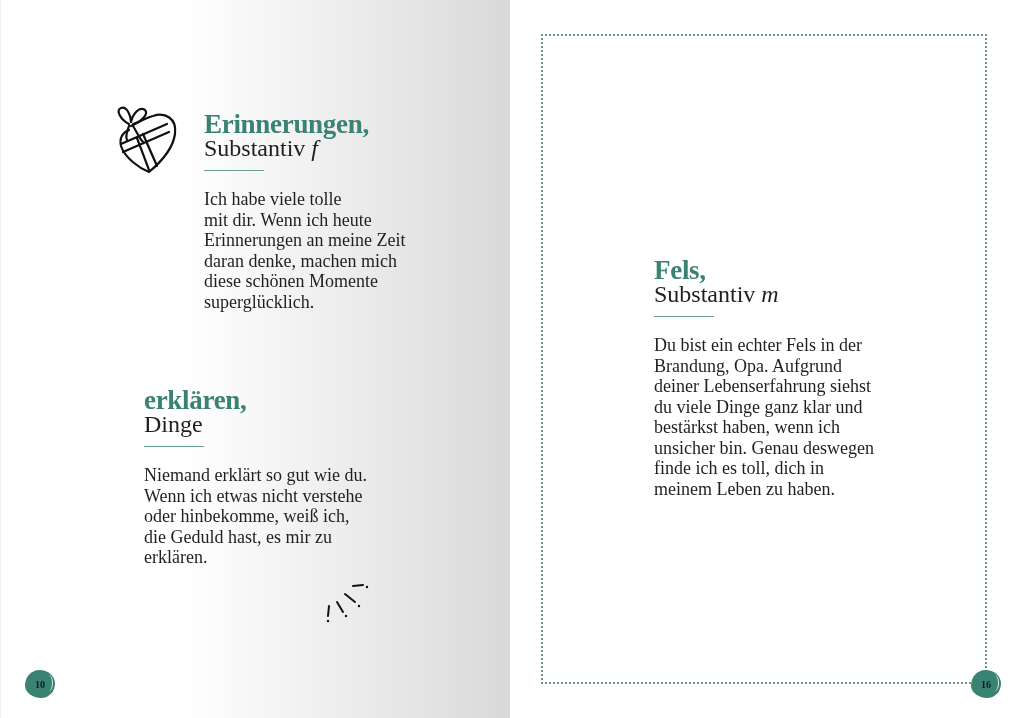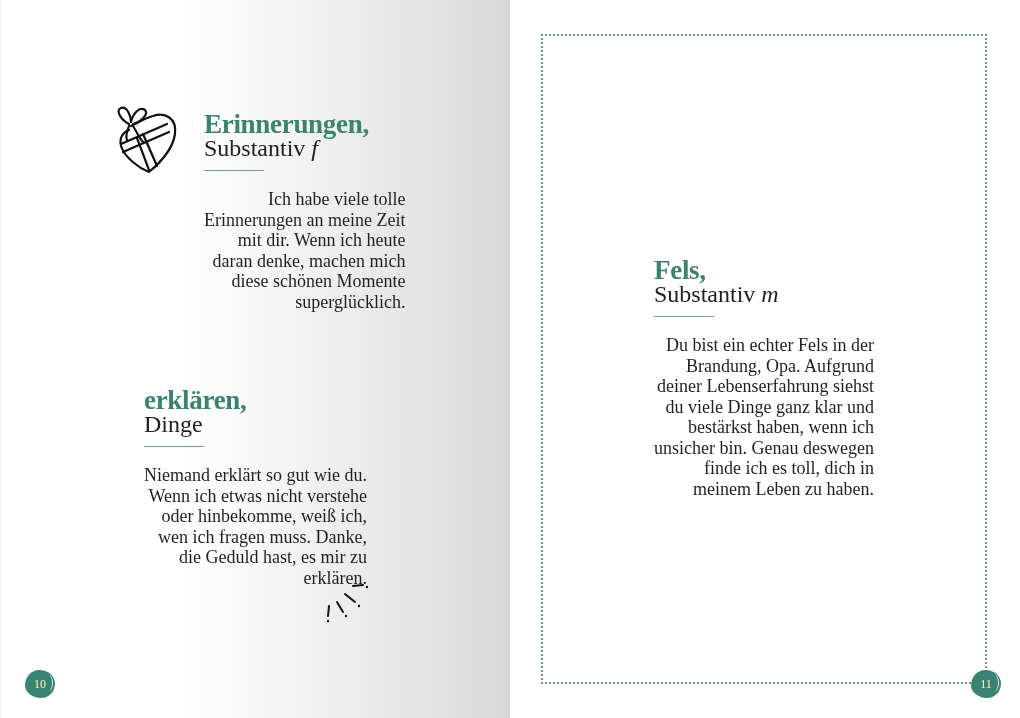--- a/index.html
+++ b/index.html
@@ -29,26 +29,26 @@
       color: #3a8272; font-weight: bold; font-size: 27px; line-height: 28px;
       letter-spacing: -0.3px;
     }
     .pos { font-size: 24px; line-height: 20px; color: #1f1f1f; }
     .pos i { font-style: italic; }
     .rule {
       width: 60px; height: 1px; background: #3a8272; opacity: 0.75;
       margin-top: 12px; margin-bottom: 18px;
     }
     .body-text { font-size: 18px; line-height: 20.5px; color: #1f1f1f; }
-    .body-text span { display: block; white-space: nowrap; text-align: right; }
+    .body-text span { display: block; white-space: nowrap; }
     .page-number {
       position: absolute; width: 30px; height: 28px;
       background: #3a8272;
       border-radius: 48% 52% 46% 54% / 55% 48% 52% 45%;
-      color: #fef9c3; font-size: 12px; font-weight: normal;
+      color: #0f172a; font-size: 10px; font-weight: bold;
       display: flex; align-items: center; justify-content: center;
     }
     .page-number .swirl {
       position: absolute; right: 2px; top: 5px; width: 8px; height: 16px;
       border-right: 1px solid rgba(255,255,255,0.85); border-radius: 50%;
     }
     .icon { position: absolute; }
   </style>
 </head>
 <body>
@@ -71,39 +71,38 @@
 
   <div class="entry" style="left:203px; top:110px;">
     <div class="term">Erinnerungen,</div>
     <div class="pos">
       <span>Substantiv</span>
       <i>f</i>
     </div>
     <div class="rule"></div>
     <div class="body-text">
       <span>Ich habe viele tolle</span>
+      <span>mit dir. Wenn ich heute</span>
       <span>Erinnerungen an meine Zeit</span>
-      <span>mit dir. Wenn ich heute</span>
       <span>daran denke, machen mich</span>
       <span>diese schönen Momente</span>
       <span>superglücklich.</span>
     </div>
   </div>
 
   <div class="entry" style="left:143px; top:386px;">
     <div class="term">erklären,</div>
     <div class="pos">
       <span>Dinge</span>
     </div>
     <div class="rule"></div>
     <div class="body-text">
       <span>Niemand erklärt so gut wie du.</span>
       <span>Wenn ich etwas nicht verstehe</span>
       <span>oder hinbekomme, weiß ich,</span>
-      <span>wen ich fragen muss. Danke,</span>
       <span>die Geduld hast, es mir zu</span>
       <span>erklären.</span>
     </div>
   </div>
 
   <svg class="icon" style="left:320px; top:582px;" width="52" height="42" viewBox="0 0 52 42">
     <g stroke="#111" stroke-width="2" stroke-linecap="round" fill="none">
       <path d="M8 24 L7 34"></path>
       <path d="M16 20 L22 30"></path>
       <path d="M24 12 L34 20"></path>
@@ -139,16 +138,16 @@
       <span>deiner Lebenserfahrung siehst</span>
       <span>du viele Dinge ganz klar und</span>
       <span>bestärkst haben, wenn ich</span>
       <span>unsicher bin. Genau deswegen</span>
       <span>finde ich es toll, dich in</span>
       <span>meinem Leben zu haben.</span>
     </div>
   </div>
 
   <div class="page-number" style="left:461px; top:670px;">
-    <span>11</span>
+    <span>16</span>
     <span class="swirl"></span>
   </div>
 </div>
 
 </body></html>

